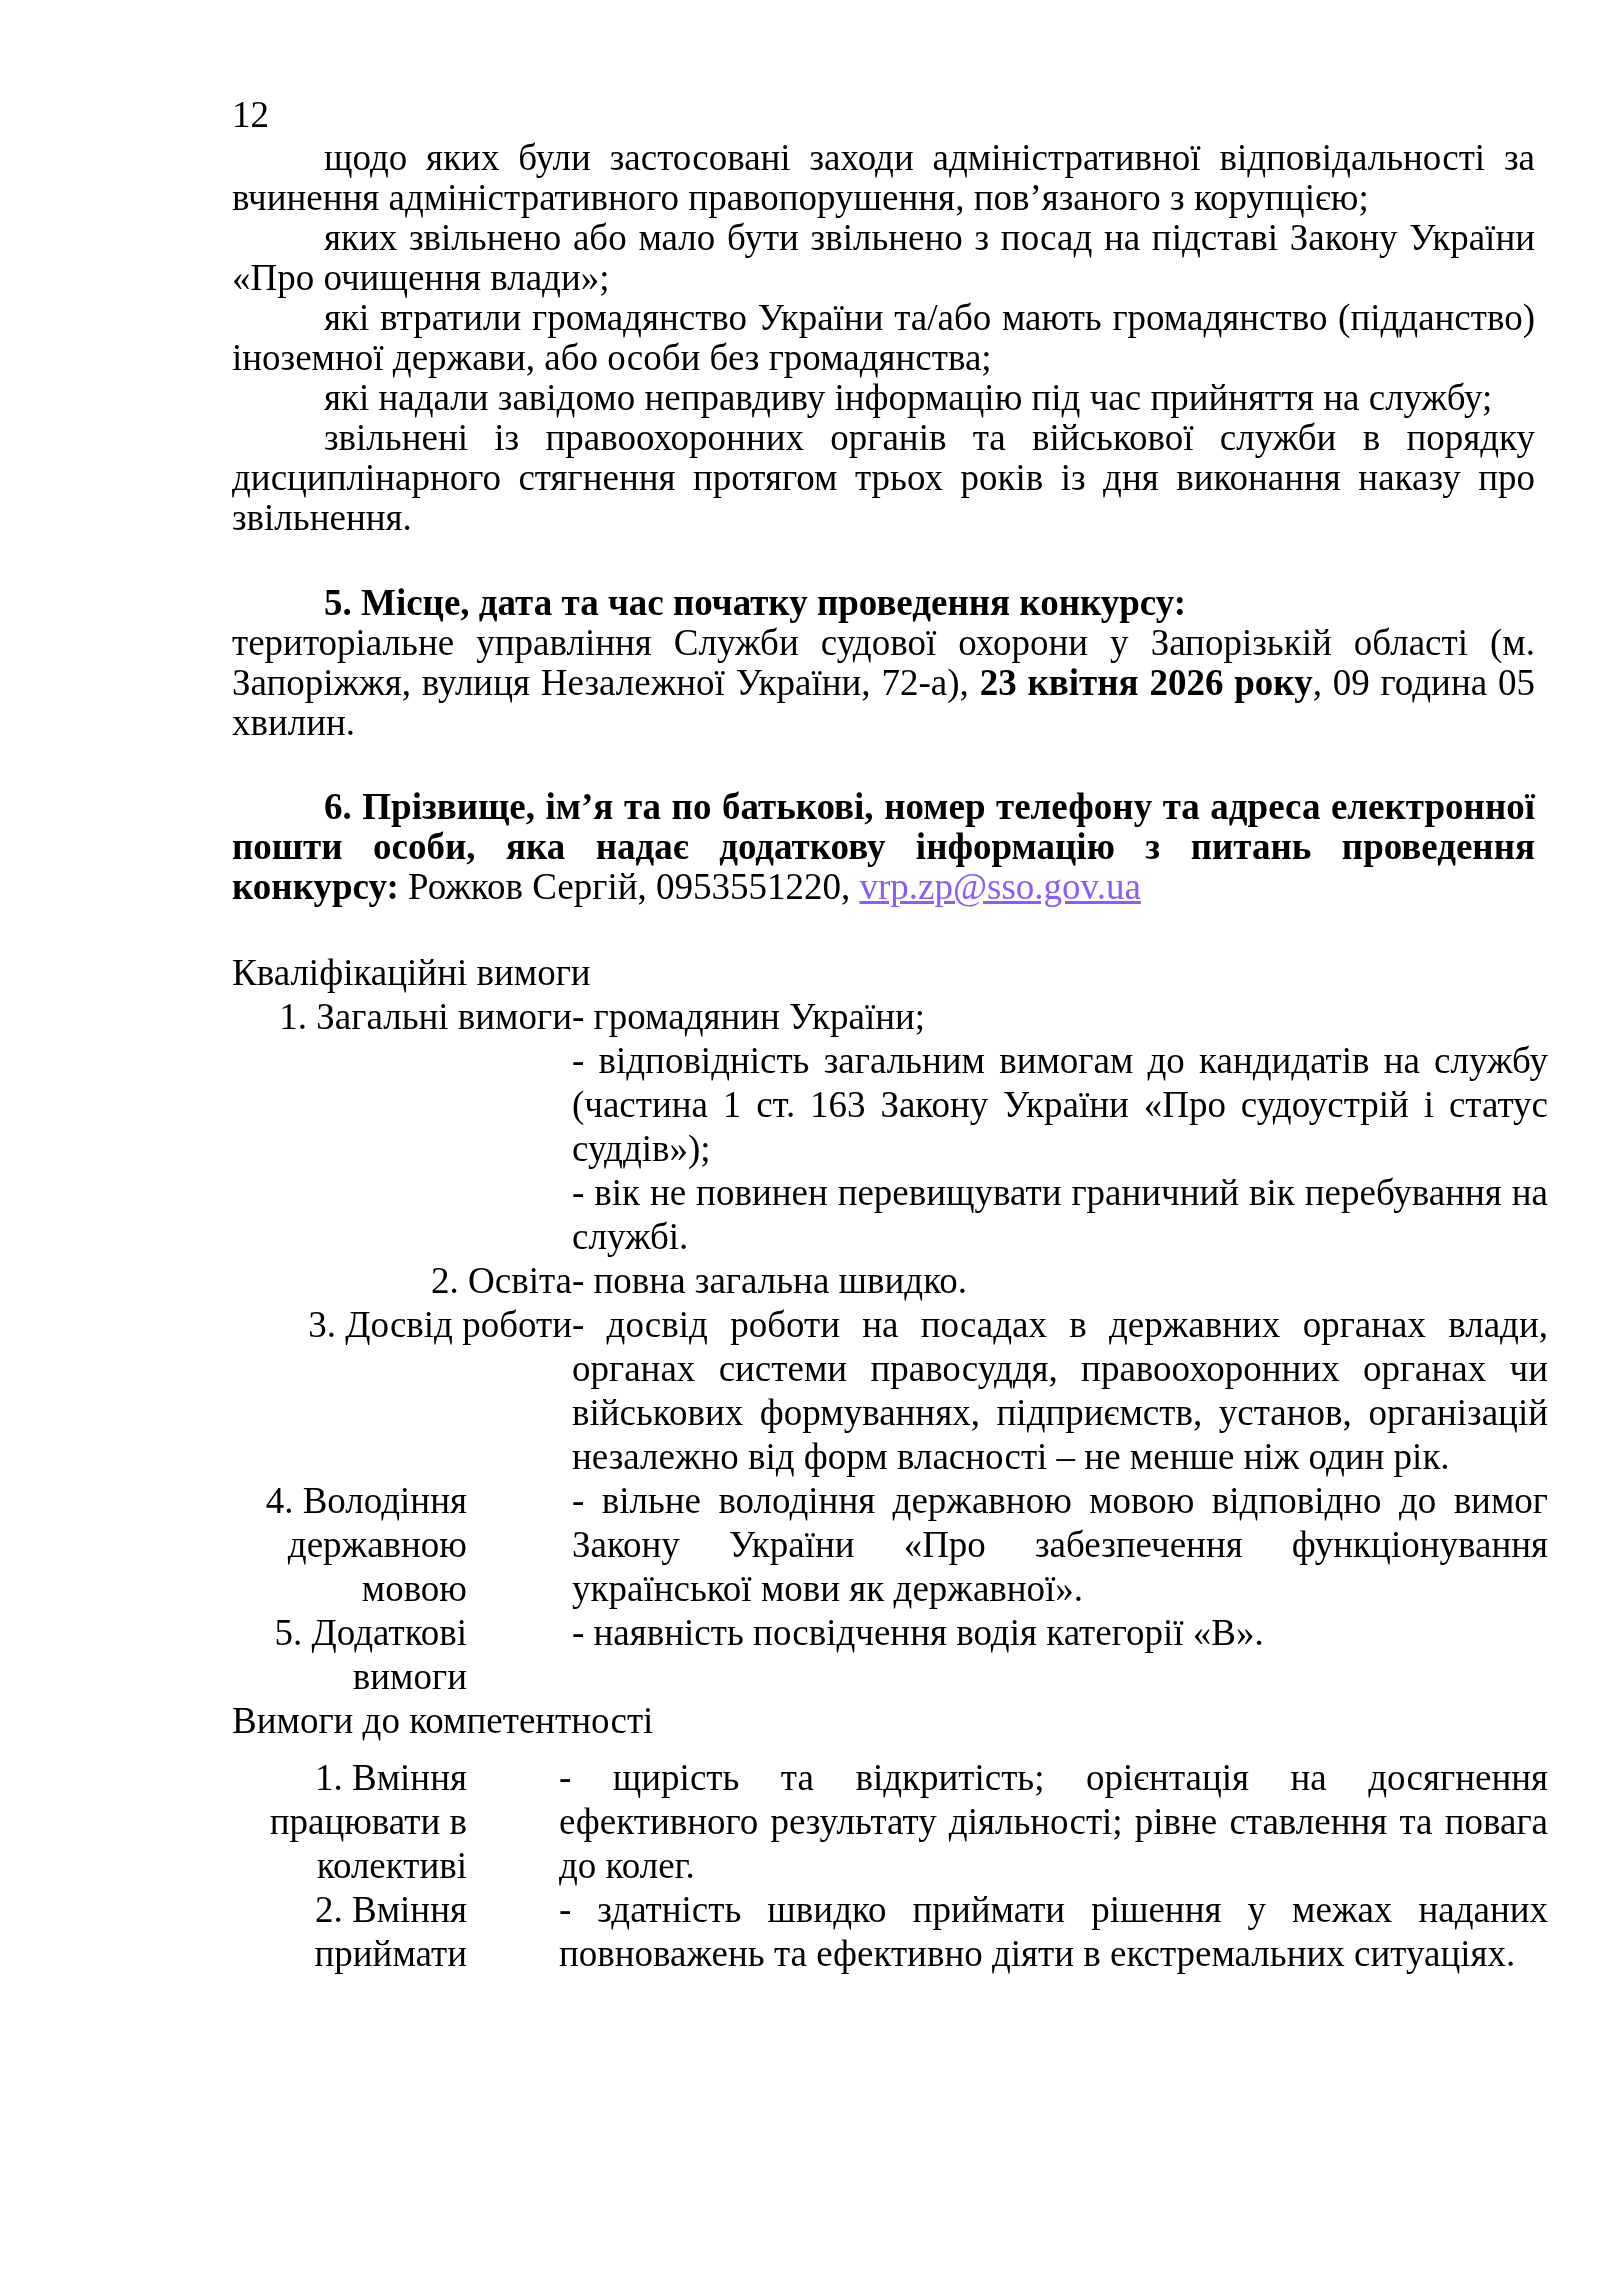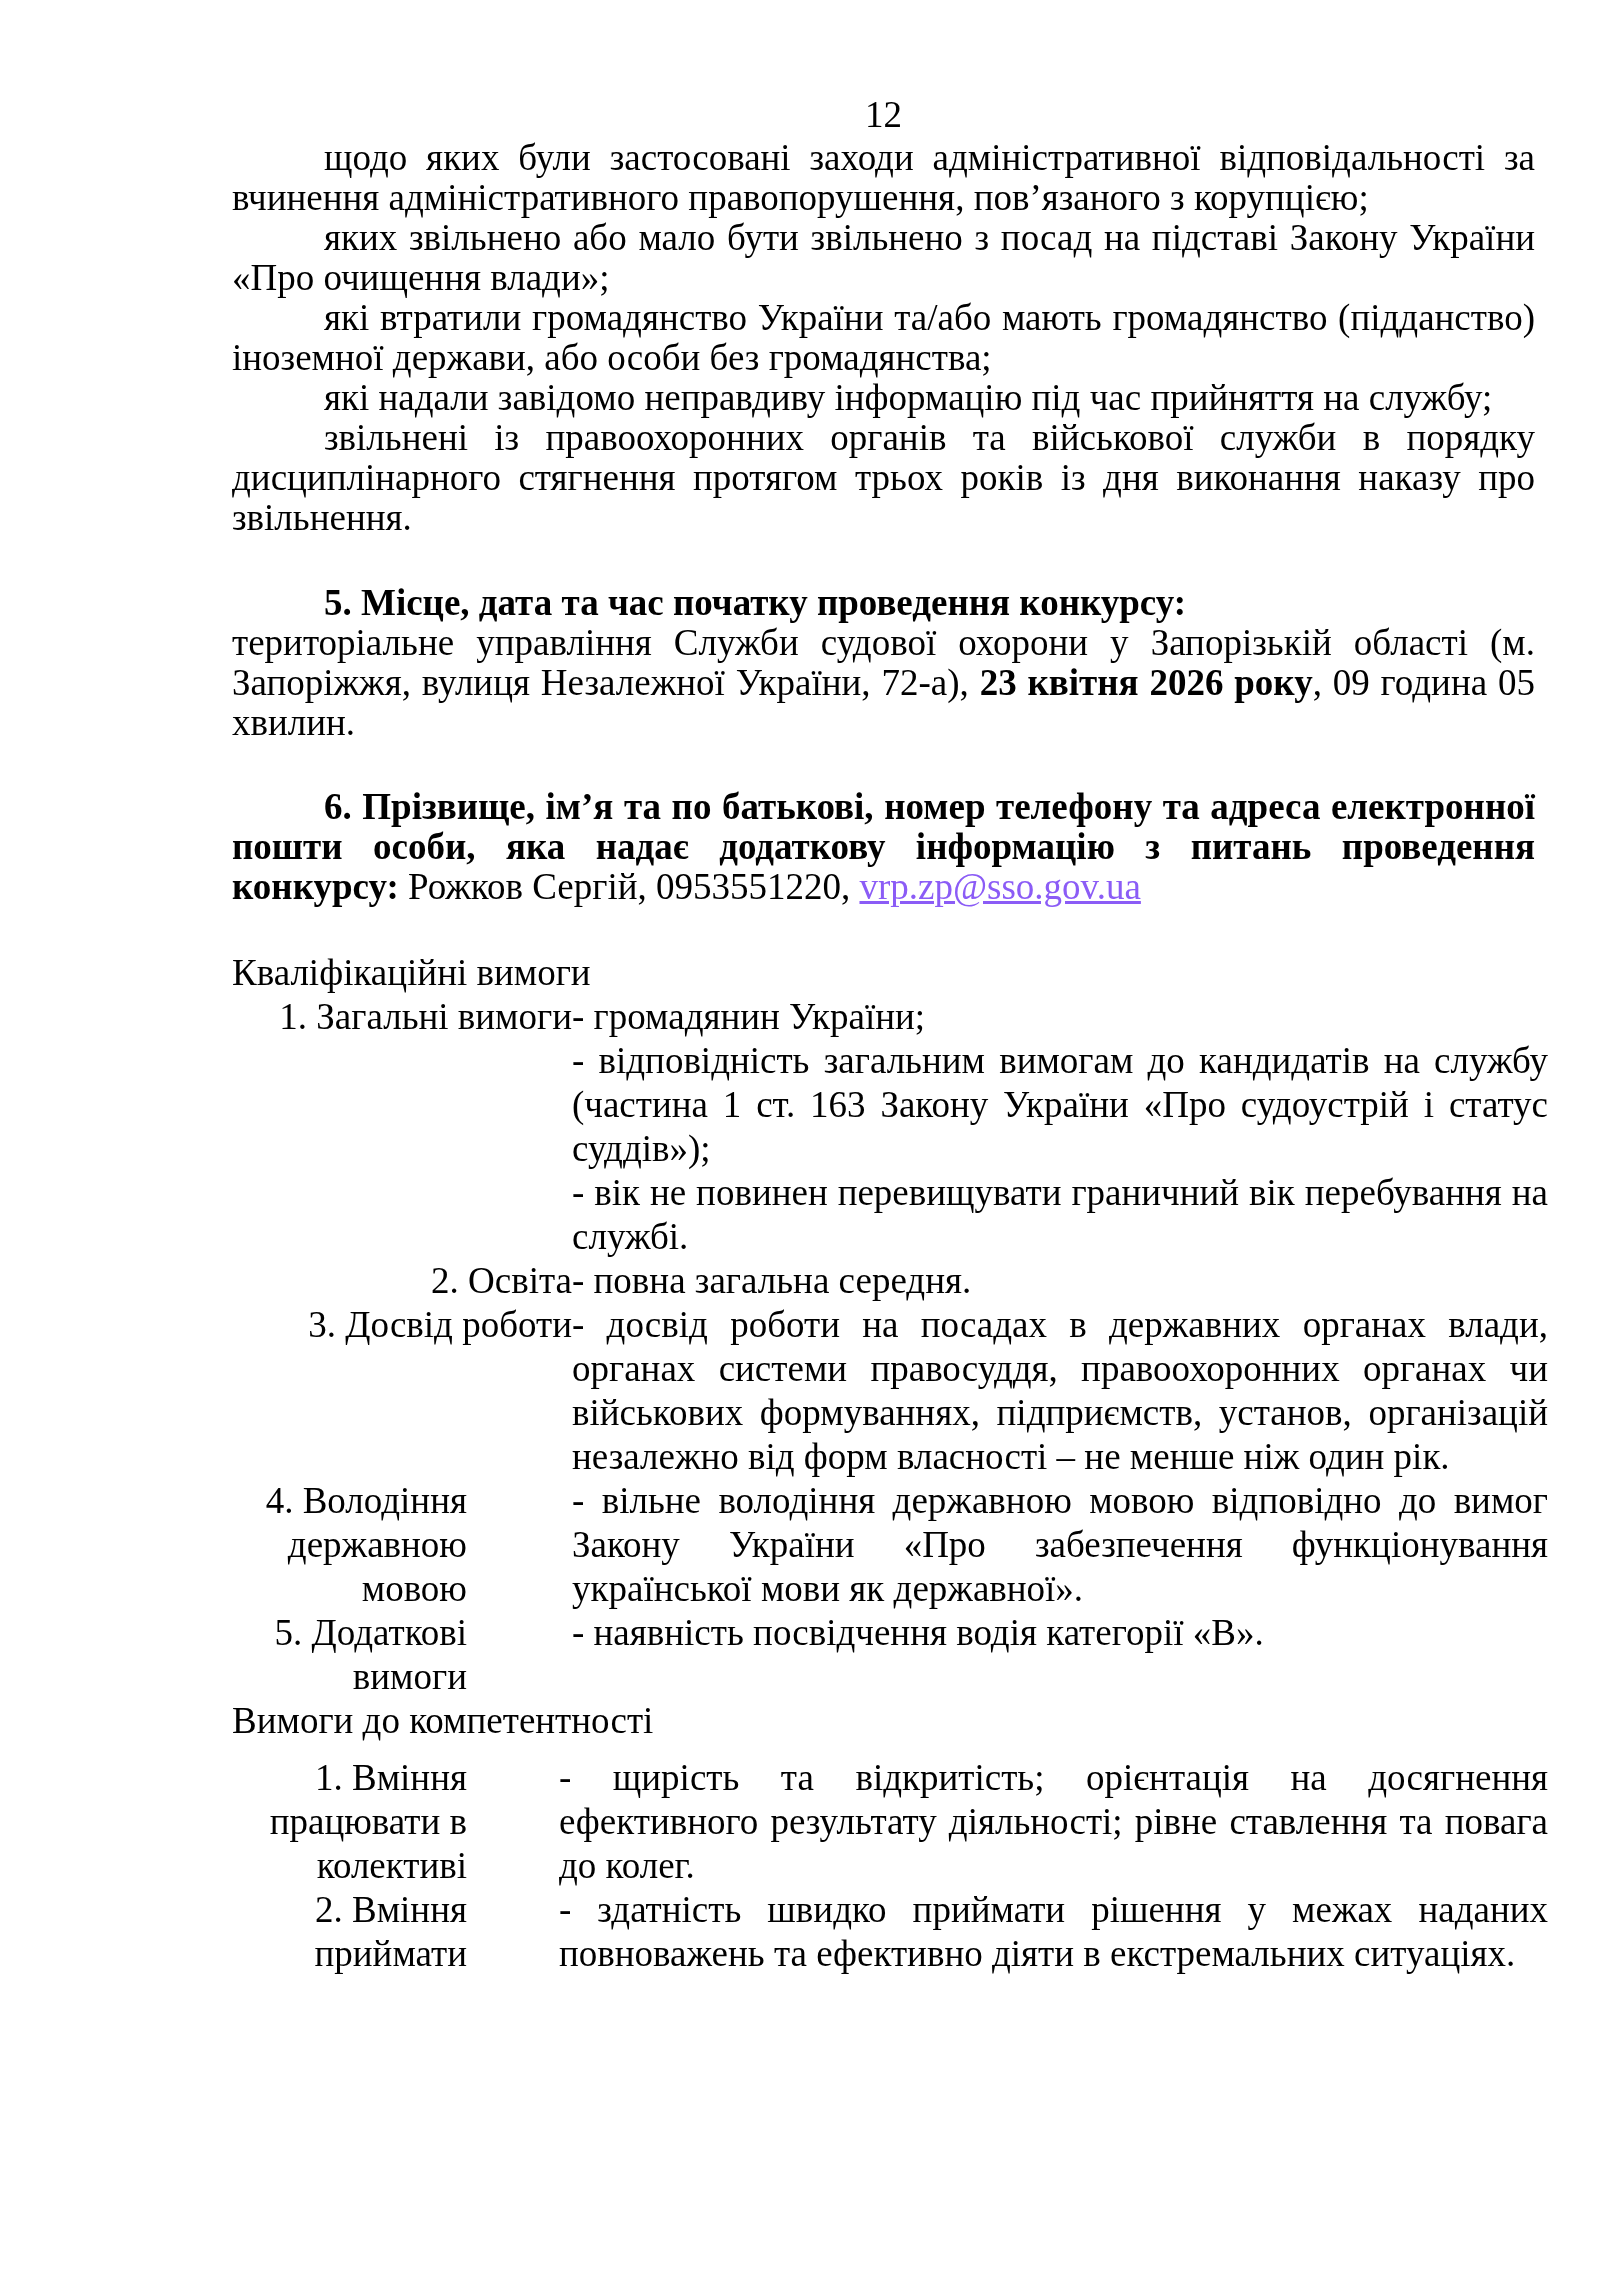--- a/index.html
+++ b/index.html
@@ -1,19 +1,19 @@
 <!DOCTYPE html>
 <html style="font-size:10.5px"><head>
 <meta charset="utf-8">
 <style>
   html, body { margin: 0; padding: 0; background: #ffffff; }
   body { width: 1623px; height: 2295px; position: relative; overflow: hidden;
          font-family: "Liberation Serif", "DejaVu Serif", serif; color: #000; }
   .page { position: absolute; left: 232px; top: 92px; width: 1303px; }
-  .pnum { text-align: center; font-size: 37px; line-height: 46px; margin-bottom: 0px; }
+  .pnum { font-size: 37px; line-height: 46px; margin-bottom: 0px; }
   p { margin: 0; font-size: 37px; line-height: 40px; text-align: justify; }
   .ind { text-indent: 92px; }
   .gap { height: 44px; }
   .b { font-weight: bold; }
   a.link { color: #8b5cf6; text-decoration: underline; }
   .sec-title { text-align: left; font-weight: normal; font-size: 37px; line-height: 44px; }
   table.req { border-collapse: collapse; width: 1303px; margin-left: 13px; }
   table.req td { vertical-align: top; padding: 0; font-size: 37px; line-height: 44px; }
   table.req td.lab { width: 327px; text-align: right; }
   table.req td.val { text-align: justify; margin-top: 29px; }
@@ -51,21 +51,21 @@
       <td class="lab">1. Загальні вимоги</td>
       <td class="val">
         <div>- громадянин України;</div>
         <div>- відповідність загальним вимогам до кандидатів на службу (частина 1 ст. 163 Закону України «Про судоустрій і статус суддів»);</div>
         <div>- вік не повинен перевищувати граничний вік перебування на службі.</div>
       </td>
     </tr>
     <tr>
       <td class="lab">2. Освіта</td>
       <td class="val">
-            <div>- повна загальна середня.</div>
+            <div>- повна загальна швидко.</div>
           </td>
     </tr>
     <tr>
       <td class="lab">3. Досвід роботи</td>
       <td class="val">
             <div>- досвід роботи на посадах в державних органах влади, органах системи правосуддя, правоохоронних органах чи військових формуваннях, підприємств, установ, організацій незалежно від форм власності – не менше ніж один рік.</div>
           </td>
     </tr>
     <tr>
       <td class="lab" style="width:327px">

